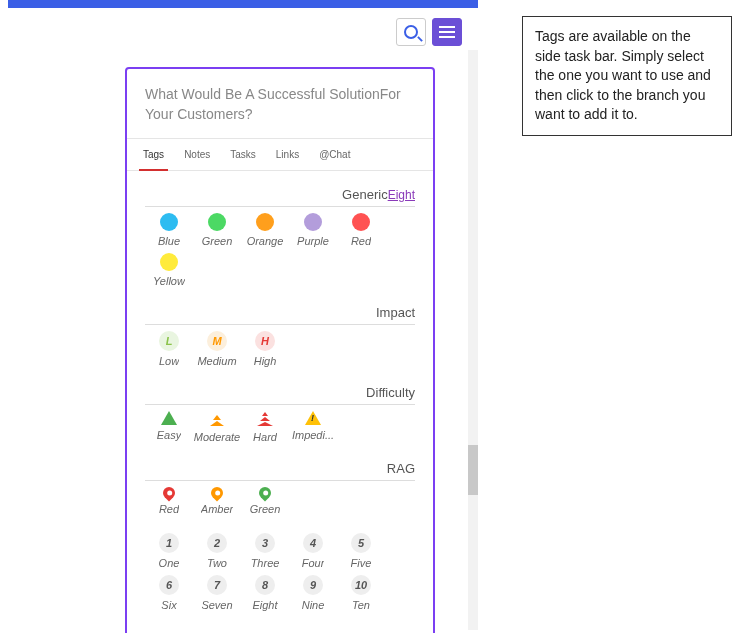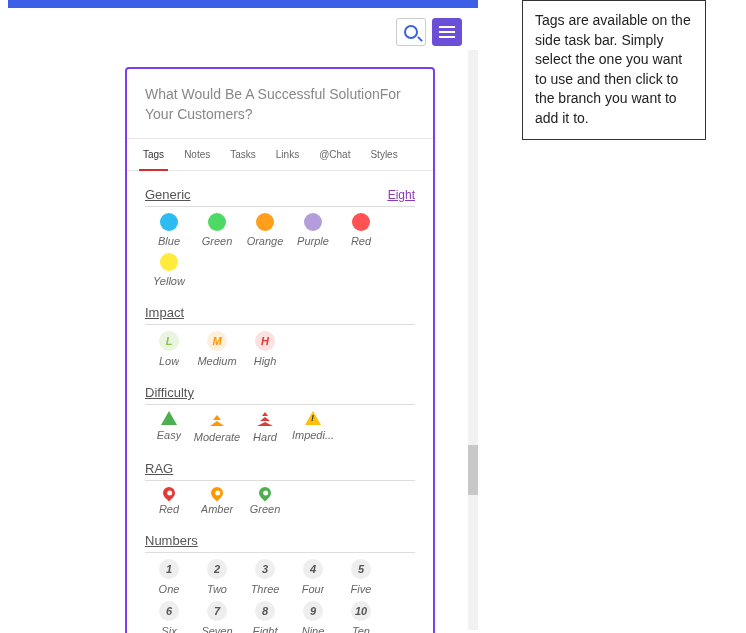--- a/index.html
+++ b/index.html
@@ -16,36 +16,36 @@
   .scrollbar { position: absolute; right: 268px; top: 50px; width: 10px; height: 580px; background: #f2f2f2; }
   .scrollthumb { position: absolute; right: 268px; top: 445px; width: 10px; height: 50px; background: #c8c8c8; }
   .panel { position: absolute; left: 125px; top: 67px; width: 310px; height: 580px; border: 2px solid #7b3ff2; border-radius: 4px; background: #fff; padding: 0; }
   .panel-header { padding: 16px 18px 14px 18px; color: #888; border-bottom: 1px solid #e5e5e5; line-height: 1.4; font-size: 14px; }
   .tabs { display: flex; border-bottom: 1px solid #e5e5e5; padding: 0 6px; }
   .tab { padding: 10px 10px; font-size: 10px; color: #666; cursor: pointer; position: relative; }
   .tab.active { color: #333; }
   .tab.active::after { content: ""; position: absolute; left: 6px; right: 6px; bottom: -1px; height: 2px; background: #d32f2f; }
   .body { padding: 10px 18px 6px 18px; }
   .group { margin-bottom: 6px; }
-  .group-header { display: flex; justify-content: space-between; align-items: center; border-bottom: 1px solid #ddd; padding: 6px 0 4px 0; font-size: 13px; color: #555; text-decoration: underline; }
+  .group-header { display: flex; justify-content: flex-end; align-items: center; border-bottom: 1px solid #ddd; padding: 6px 0 4px 0; font-size: 13px; color: #555; }
   .manage { color: #8a3ab9; text-decoration: underline; font-size: 12px; cursor: pointer; }
   .row { display: flex; flex-wrap: wrap; padding-top: 6px; }
   .tagitem { width: 48px; display: flex; flex-direction: column; align-items: center; margin-bottom: 6px; cursor: pointer; font-style: italic; }
   .tagitem .lbl { font-size: 11px; color: #666; margin-top: 4px; text-align: center; white-space: nowrap; overflow: hidden; text-overflow: ellipsis; max-width: 48px; }
   .dot { width: 18px; height: 18px; border-radius: 50%; }
   .badge { width: 20px; height: 20px; border-radius: 50%; display: flex; align-items: center; justify-content: center; font-size: 11px; font-weight: bold; }
   .tri { width: 0; height: 0; border-left: 8px solid transparent; border-right: 8px solid transparent; }
   .tri-stack { position: relative; width: 18px; height: 16px; display: flex; flex-direction: column; align-items: center; justify-content: flex-end; }
   .tri-stack .layer { width: 0; height: 0; border-left-style: solid; border-right-style: solid; border-bottom-style: solid; border-left-color: transparent; border-right-color: transparent; margin-bottom: 1px; }
   .warn { width: 0; height: 0; border-left: 8px solid transparent; border-right: 8px solid transparent; border-bottom: 14px solid #ffc107; position: relative; }
   .warn::after { content: "!"; position: absolute; left: -2px; top: 2px; font-size: 9px; color: #333; font-weight: bold; }
   .pin { width: 12px; height: 12px; border-radius: 50% 50% 50% 0; transform: rotate(-45deg); display:flex; align-items:center; justify-content:center; }
   .pin .inner { width: 5px; height: 5px; background: #fff; border-radius: 50%; transform: rotate(45deg); }
   .numcircle { width: 20px; height: 20px; border-radius: 50%; background: #eee; color: #555; display: flex; align-items: center; justify-content: center; font-size: 11px; font-weight: bold; }
-  .callout { position: absolute; left: 522px; top: 0; width: 184px; border: 1px solid #333; padding: 10px 12px; font-size: 14px; line-height: 1.4; color: #222; }
+  .callout { position: absolute; left: 522px; top: 16px; width: 210px; border: 1px solid #333; padding: 10px 12px; font-size: 14px; line-height: 1.4; color: #222; }
 </style>
 </head>
 <body>
 
 <div class="stage">
   <div class="topbar"></div>
 
   <div class="toolbar">
     <div class="toolbtn">
       <div class="mag"></div>
@@ -64,21 +64,20 @@
 
   <div class="panel">
     <div class="panel-header">What Would Be A Successful SolutionFor Your Customers?</div>
 
     <div class="tabs">
       <div class="tab active">Tags</div>
       <div class="tab">Notes</div>
       <div class="tab">Tasks</div>
       <div class="tab">Links</div>
       <div class="tab">@Chat</div>
-      <div class="tab">Styles</div>
     </div>
 
     <div class="body">
 
       <div class="group">
         <div class="group-header">
           <span>Generic</span>
           <span class="manage">Eight</span>
         </div>
         <div class="row" id="generic-row">
@@ -180,23 +179,20 @@
             <div class="tagitem">
               <div class="pin" style="background:#4caf50">
                 <div class="inner"></div>
               </div>
               <div class="lbl">Green</div>
             </div>
           </div>
       </div>
 
       <div class="group">
-        <div class="group-header">
-            <span>Numbers</span>
-          </div>
         <div class="row" id="numbers-row">
             <div class="tagitem">
               <div class="numcircle">1</div>
               <div class="lbl">One</div>
             </div>
             <div class="tagitem">
               <div class="numcircle">2</div>
               <div class="lbl">Two</div>
             </div>
             <div class="tagitem">

